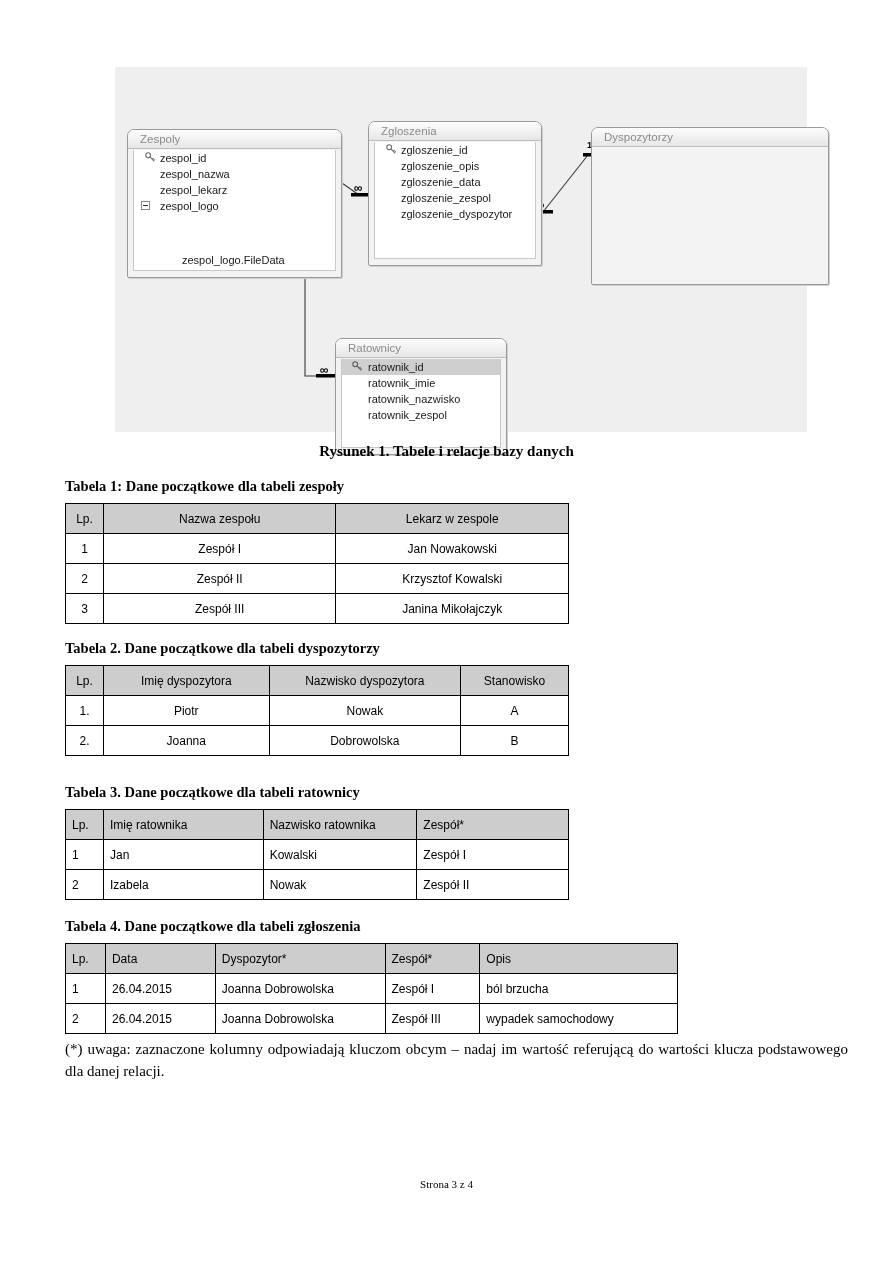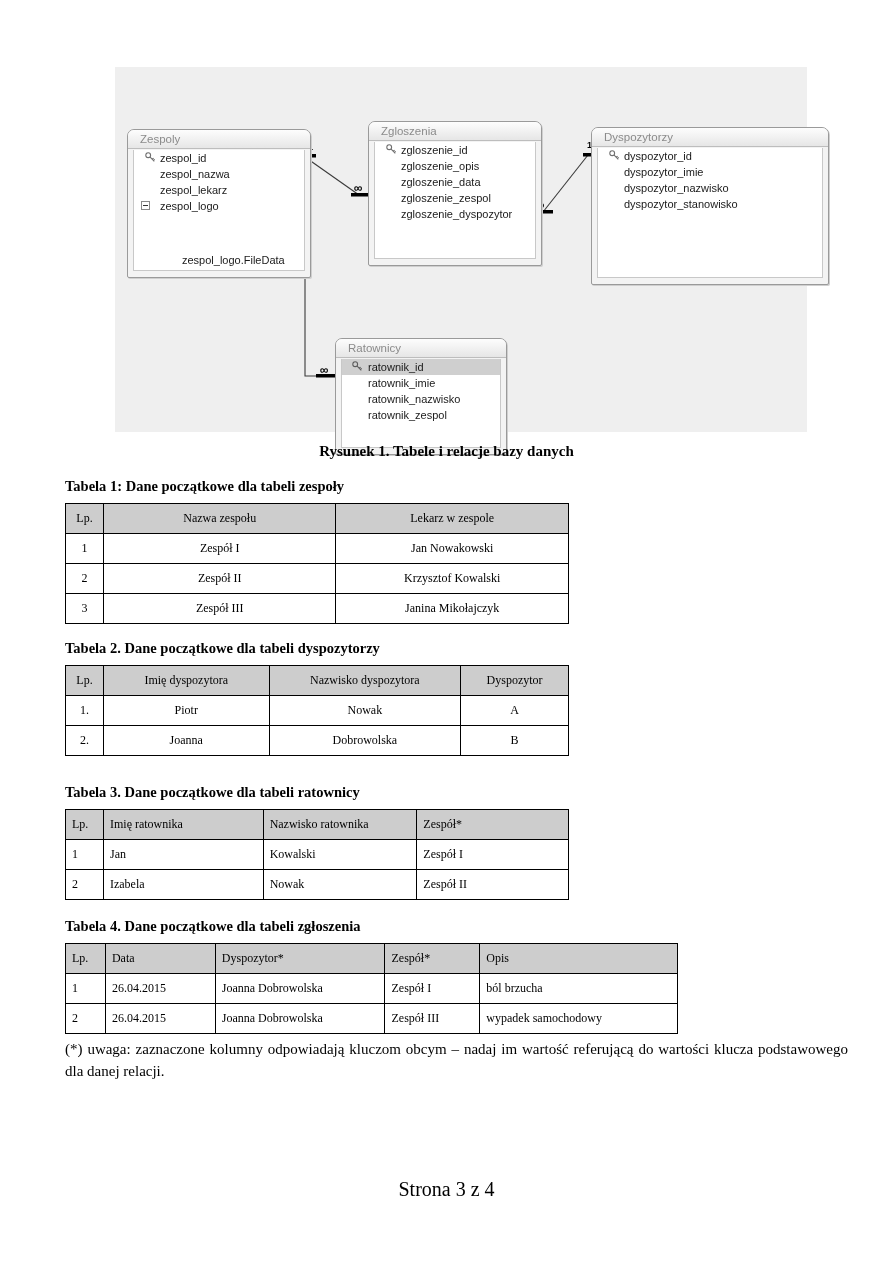--- a/index.html
+++ b/index.html
@@ -128,21 +128,20 @@
     border-collapse: collapse;
     font-family: "Liberation Sans", sans-serif;
     font-size: 12px;
   }
   table.data th, table.data td {
     border: 1px solid #000;
     padding: 0 6px;
     height: 30px;
     font-weight: normal;
     color: #000;
-    font-family: Liberation Serif, serif;
   }
   table.data thead th { background: #cdcdcd; }
   .c { text-align: center; }
   .l { text-align: left; }
 
   
   #footnote {
     position: absolute;
     left: 65px; top: 1039px;
     width: 783px;
@@ -150,21 +149,21 @@
     font-size: 15px;
     text-align: justify;
     line-height: 1.45;
   }
   #page-footer {
     position: absolute;
     left: 0; top: 1178px;
     width: 893px;
     text-align: center;
     font-family: "Liberation Serif", serif;
-    font-size: 20px;
+    font-size: 11px;
   }
 </style>
 </head>
 <body>
 
 <div id="diagram-figure">
 
   <svg class="rel-svg" viewBox="0 0 692 365" preserveAspectRatio="none">
 
     <line x1="190" y1="90" x2="244" y2="128" stroke="#3a3a3a" stroke-width="1.1"></line>
@@ -178,21 +177,21 @@
     <rect x="418" y="143" width="20" height="3.5" fill="#000"></rect>
     <rect x="468" y="86" width="22" height="3.5" fill="#000"></rect>
   </svg>
 
   <span class="card-lbl" style="left:193px; top:76px;">1</span>
   <span class="card-lbl inf" style="left:239px; top:115px;">∞</span>
   <span class="card-lbl inf" style="left:205px; top:297px;">∞</span>
   <span class="card-lbl inf" style="left:421px; top:132px;">∞</span>
   <span class="card-lbl" style="left:472px; top:74px;">1</span>
 
-  <div class="db-table" style="left:12px; top:62px; width:184px; height:149px;">
+  <div class="db-table" style="left:12px; top:62px; width:215px; height:149px;">
     <div class="tbl-title">Zespoly</div>
     <div class="tbl-fields">
       <div class="fld">
         <span class="key-icon">
           <svg width="11" height="11" viewBox="0 0 11 11">
               <circle cx="3.2" cy="3.2" r="2.4" fill="none" stroke="#6f6f6f" stroke-width="1.1"></circle>
               <path d="M4.9 4.9 L9.3 9.3 M7.3 7.3 L8.6 6.1 M8.5 8.5 L9.7 7.3" stroke="#6f6f6f" stroke-width="1.1" fill="none"></path>
             </svg>
         </span>
         <span>zespol_id</span>
@@ -223,34 +222,20 @@
       </div>
       <div class="fld"><span>zgloszenie_opis</span></div>
       <div class="fld"><span>zgloszenie_data</span></div>
       <div class="fld"><span>zgloszenie_zespol</span></div>
       <div class="fld"><span>zgloszenie_dyspozytor</span></div>
     </div>
   </div>
 
   <div class="db-table" style="left:476px; top:60px; width:238px; height:158px;">
     <div class="tbl-title">Dyspozytorzy</div>
-    <div class="tbl-fields">
-      <div class="fld">
-        <span class="key-icon">
-          <svg width="11" height="11" viewBox="0 0 11 11">
-              <circle cx="3.2" cy="3.2" r="2.4" fill="none" stroke="#6f6f6f" stroke-width="1.1"></circle>
-              <path d="M4.9 4.9 L9.3 9.3 M7.3 7.3 L8.6 6.1 M8.5 8.5 L9.7 7.3" stroke="#6f6f6f" stroke-width="1.1" fill="none"></path>
-            </svg>
-        </span>
-        <span>dyspozytor_id</span>
-      </div>
-      <div class="fld"><span>dyspozytor_imie</span></div>
-      <div class="fld"><span>dyspozytor_nazwisko</span></div>
-      <div class="fld"><span>dyspozytor_stanowisko</span></div>
-    </div>
   </div>
 
   <div class="db-table" style="left:220px; top:235px; width:172px; height:117px;margin-top:36px;">
     <div class="tbl-title">Ratownicy</div>
     <div class="tbl-fields">
       <div class="fld selected">
         <span class="key-icon">
           <svg width="11" height="11" viewBox="0 0 11 11">
               <circle cx="3.2" cy="3.2" r="2.4" fill="none" stroke="#5d5d5d" stroke-width="1.1"></circle>
               <path d="M4.9 4.9 L9.3 9.3 M7.3 7.3 L8.6 6.1 M8.5 8.5 L9.7 7.3" stroke="#5d5d5d" stroke-width="1.1" fill="none"></path>
@@ -307,21 +292,21 @@
       <col style="width:38px">
       <col style="width:166px">
       <col style="width:192px">
       <col style="width:108px">
     </colgroup>
   <thead>
     <tr>
       <th class="c">Lp.</th>
       <th class="c">Imię dyspozytora</th>
       <th class="c">Nazwisko dyspozytora</th>
-      <th class="c">Dyspozytor</th>
+      <th class="c">Stanowisko</th>
     </tr>
   </thead>
   <tbody>
     <tr>
       <td class="c">1.</td>
       <td class="c">Piotr</td>
       <td class="c">Nowak</td>
       <td class="c">A</td>
     </tr>
     <tr>

